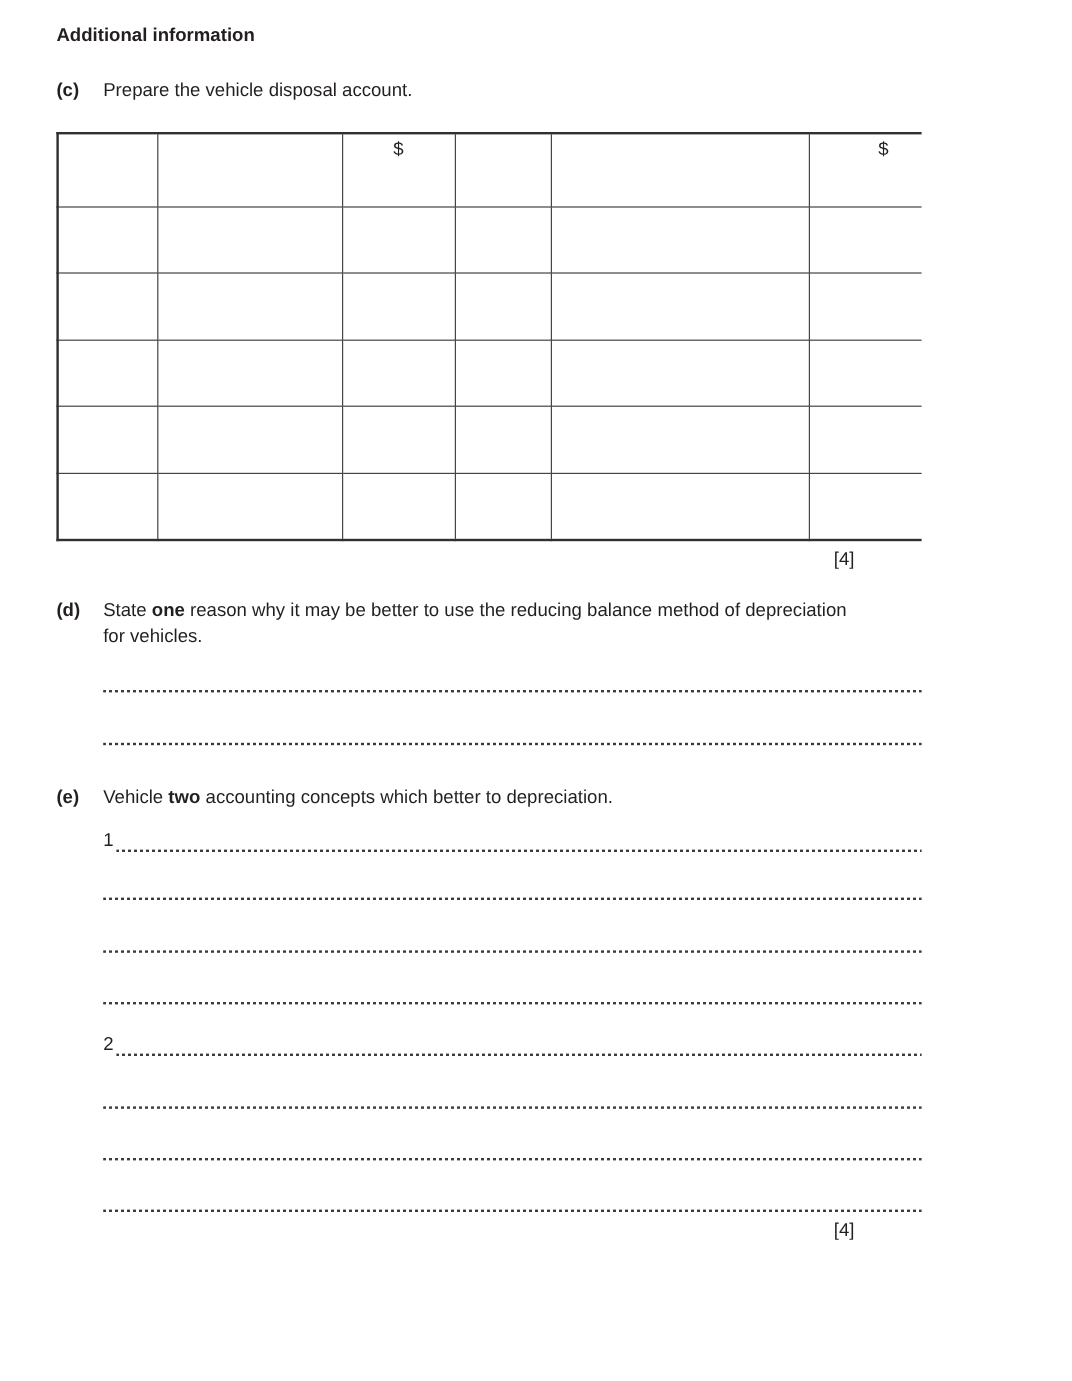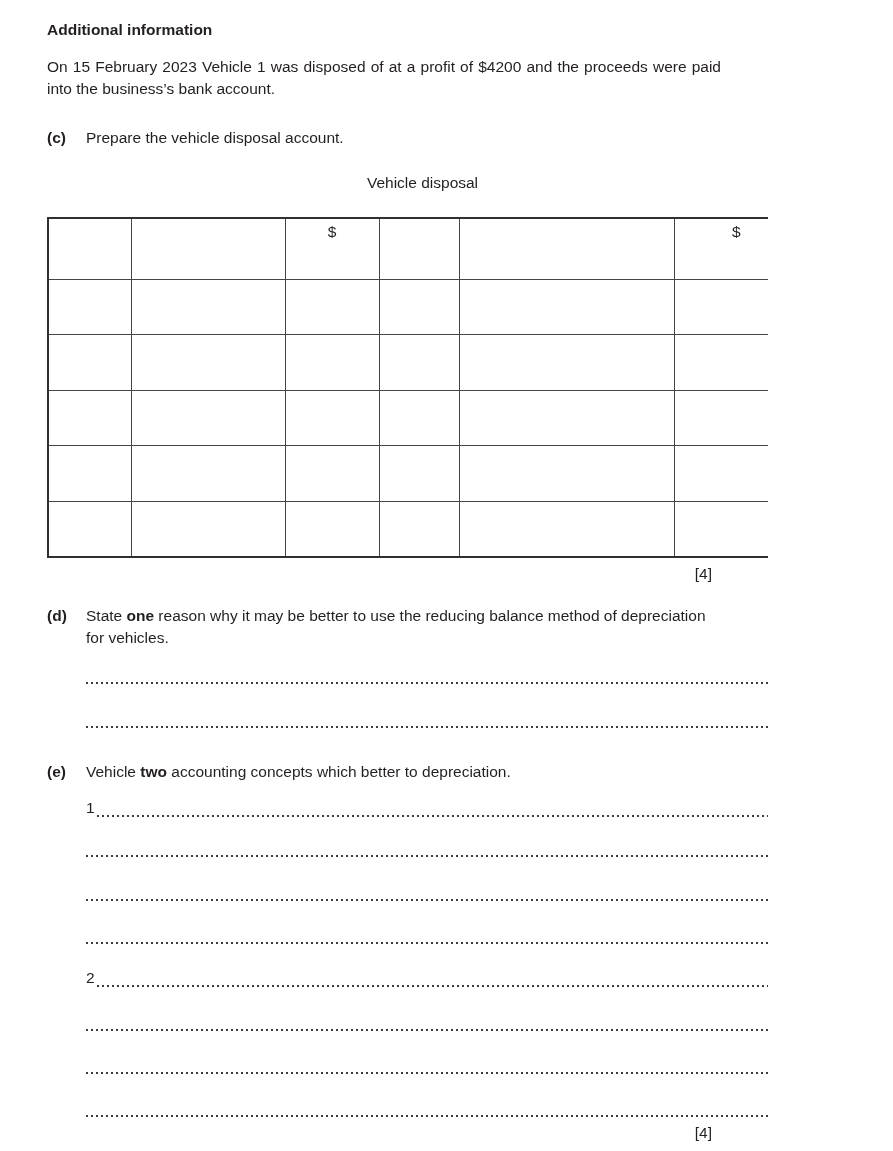--- a/index.html
+++ b/index.html
@@ -75,28 +75,26 @@
   .mt40 { margin-top: 40px; }
   .mt23 { margin-top: 23px; }
 </style>
 </head>
 <body>
 
 <div class="page">
 
   <div class="heading">Additional information</div>
 
-  <p class="intro">On 15 February 2023 Vehicle 1 was disposed of at a profit of $4200 and the proceeds were paid into the business’s bank account.</p>
 
   <div class="qrow qrow-c">
     <span class="qlabel">(c)</span>
     <span class="qtext">Prepare the vehicle disposal account.</span>
   </div>
 
-  <div class="caption">Vehicle disposal</div>
 
   <table class="disposal">
     <colgroup>
       <col style="width:83px">
         <col style="width:154px">
         <col style="width:94px">
       <col style="width:80px">
         <col style="width:215px">
         <col style="width:125px">
     </colgroup>

